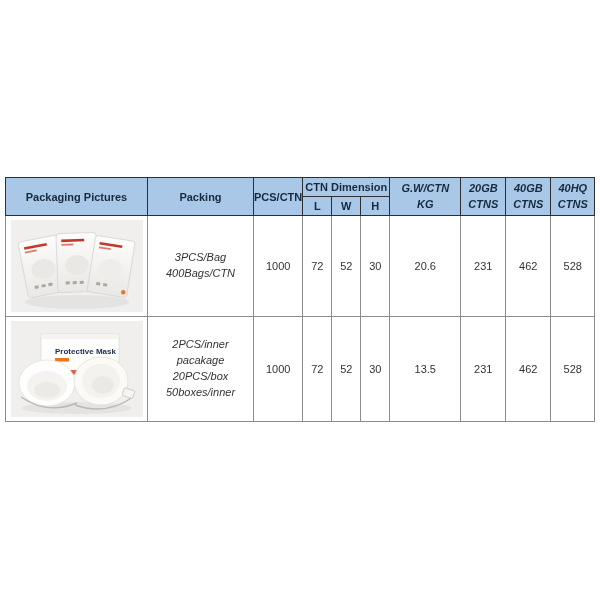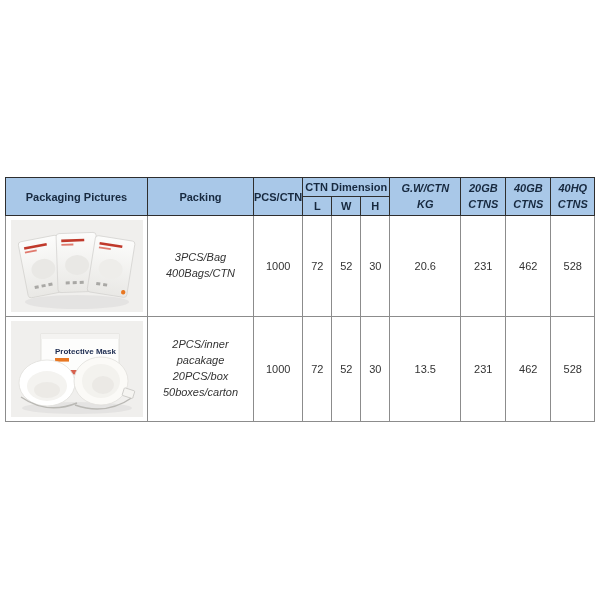--- a/index.html
+++ b/index.html
@@ -169,21 +169,21 @@
               <ellipse cx="90" cy="60" rx="27" ry="24" fill="#fbfaf7" stroke="#e1e0dc" stroke-width="0.8"></ellipse>
               <ellipse cx="90" cy="60" rx="19" ry="17" fill="#f3f2ee"></ellipse>
               <ellipse cx="92" cy="64" rx="11" ry="9" fill="#ebe9e5"></ellipse>
               <path d="M 64 84 Q 95 95 122 76" fill="none" stroke="#b9b8b4" stroke-width="1.4"></path>
               <rect x="112" y="68" width="11" height="8" rx="1" transform="rotate(18 117 72)" fill="#f5f4f1" stroke="#c9c8c4" stroke-width="0.8"></rect>
             </g>
           </svg>
         </td>
         <td class="pre">2PCS/inner pacakage
 20PCS/box
-50boxes/carton</td>
+50boxes/inner</td>
         <td>1000</td>
         <td>72</td>
         <td>52</td>
         <td>30</td>
         <td>13.5</td>
         <td>231</td>
         <td>462</td>
         <td>528</td>
       </tr>
     </tbody>

